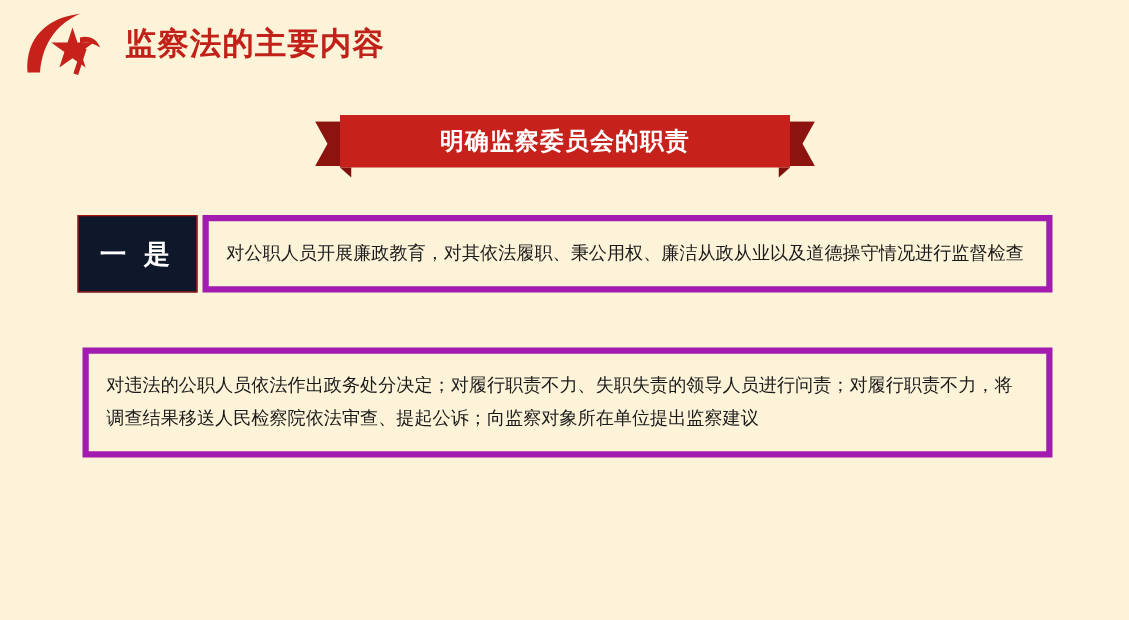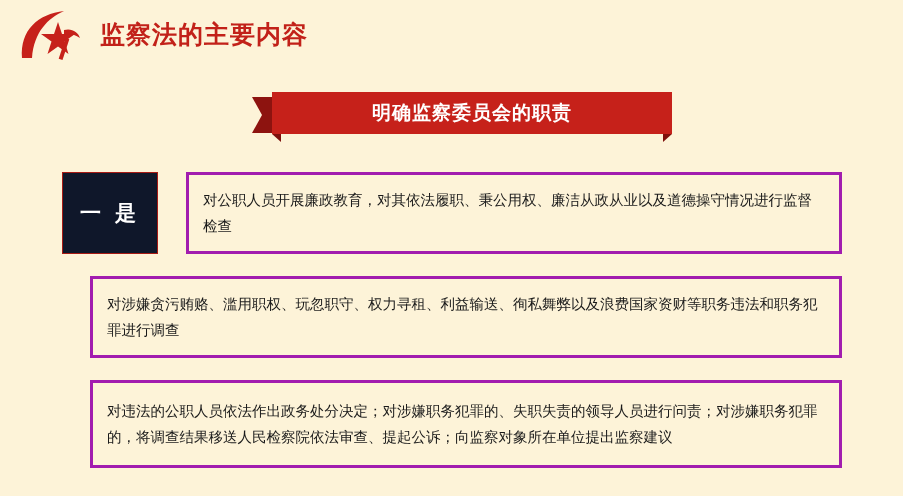--- a/index.html
+++ b/index.html
@@ -55,21 +55,21 @@
     width: 28px;
     height: 36px;
     background: #8d130f;
   }
   .banner-tail.left  { left: 0; clip-path: polygon(0 0, 100% 0, 100% 100%, 0 100%, 10px 50%); }
   .banner-tail.right { right: 0; clip-path: polygon(0 0, 100% 0, calc(100% - 10px) 50%, 100% 100%, 0 100%); }
   .banner-main {
     position: absolute;
     left: 20px;
     top: 0;
-    width: 400px;
+    width: 360px;
     height: 42px;
     background: #c6211a;
     display: flex;
     align-items: center;
     justify-content: center;
   }
   .banner-main::before,
   .banner-main::after {
     content: "";
     position: absolute;
@@ -107,23 +107,23 @@
     font-size: 21px;
     font-weight: bold;
     letter-spacing: 4px;
     display: flex;
     align-items: center;
     justify-content: center;
     box-sizing: border-box;
   }
   .row-body {
     flex: 1 1 auto;
-    margin-left: 28px;
+    margin-left: 4px;
     background: #fdf3d8;
-    border: 3px solid #a21caf;
+    border: 5px solid #a21caf;
     box-sizing: border-box;
     padding: 12px 14px 12px 14px;
     font-size: 14.5px;
     line-height: 26px;
     color: #1a1a1a;
     display: flex;
     align-items: center;
   }
   .row-1 .row-tag, .row-1 .row-body { min-height: 62px; }
   .row-2 .row-tag, .row-2 .row-body { min-height: 62px; }
@@ -158,24 +158,21 @@
 <div class="rows">
 
   <div class="row row-1">
     <div class="row-tag">一 是</div>
     <div class="row-body">
       <p>对公职人员开展廉政教育，对其依法履职、秉公用权、廉洁从政从业以及道德操守情况进行监督检查</p>
     </div>
   </div>
 
   <div class="row row-2">
-    <div class="row-body">
-      <p>对涉嫌贪污贿赂、滥用职权、玩忽职守、权力寻租、利益输送、徇私舞弊以及浪费国家资财等职务违法和职务犯罪进行调查</p>
-    </div>
   </div>
 
   <div class="row row-3">
     <div class="row-body">
-      <p>对违法的公职人员依法作出政务处分决定；对涉嫌职务犯罪的、失职失责的领导人员进行问责；对涉嫌职务犯罪的，将调查结果移送人民检察院依法审查、提起公诉；向监察对象所在单位提出监察建议</p>
+      <p>对违法的公职人员依法作出政务处分决定；对履行职责不力、失职失责的领导人员进行问责；对履行职责不力，将调查结果移送人民检察院依法审查、提起公诉；向监察对象所在单位提出监察建议</p>
     </div>
   </div>
 
 </div>
 
 </body></html>

